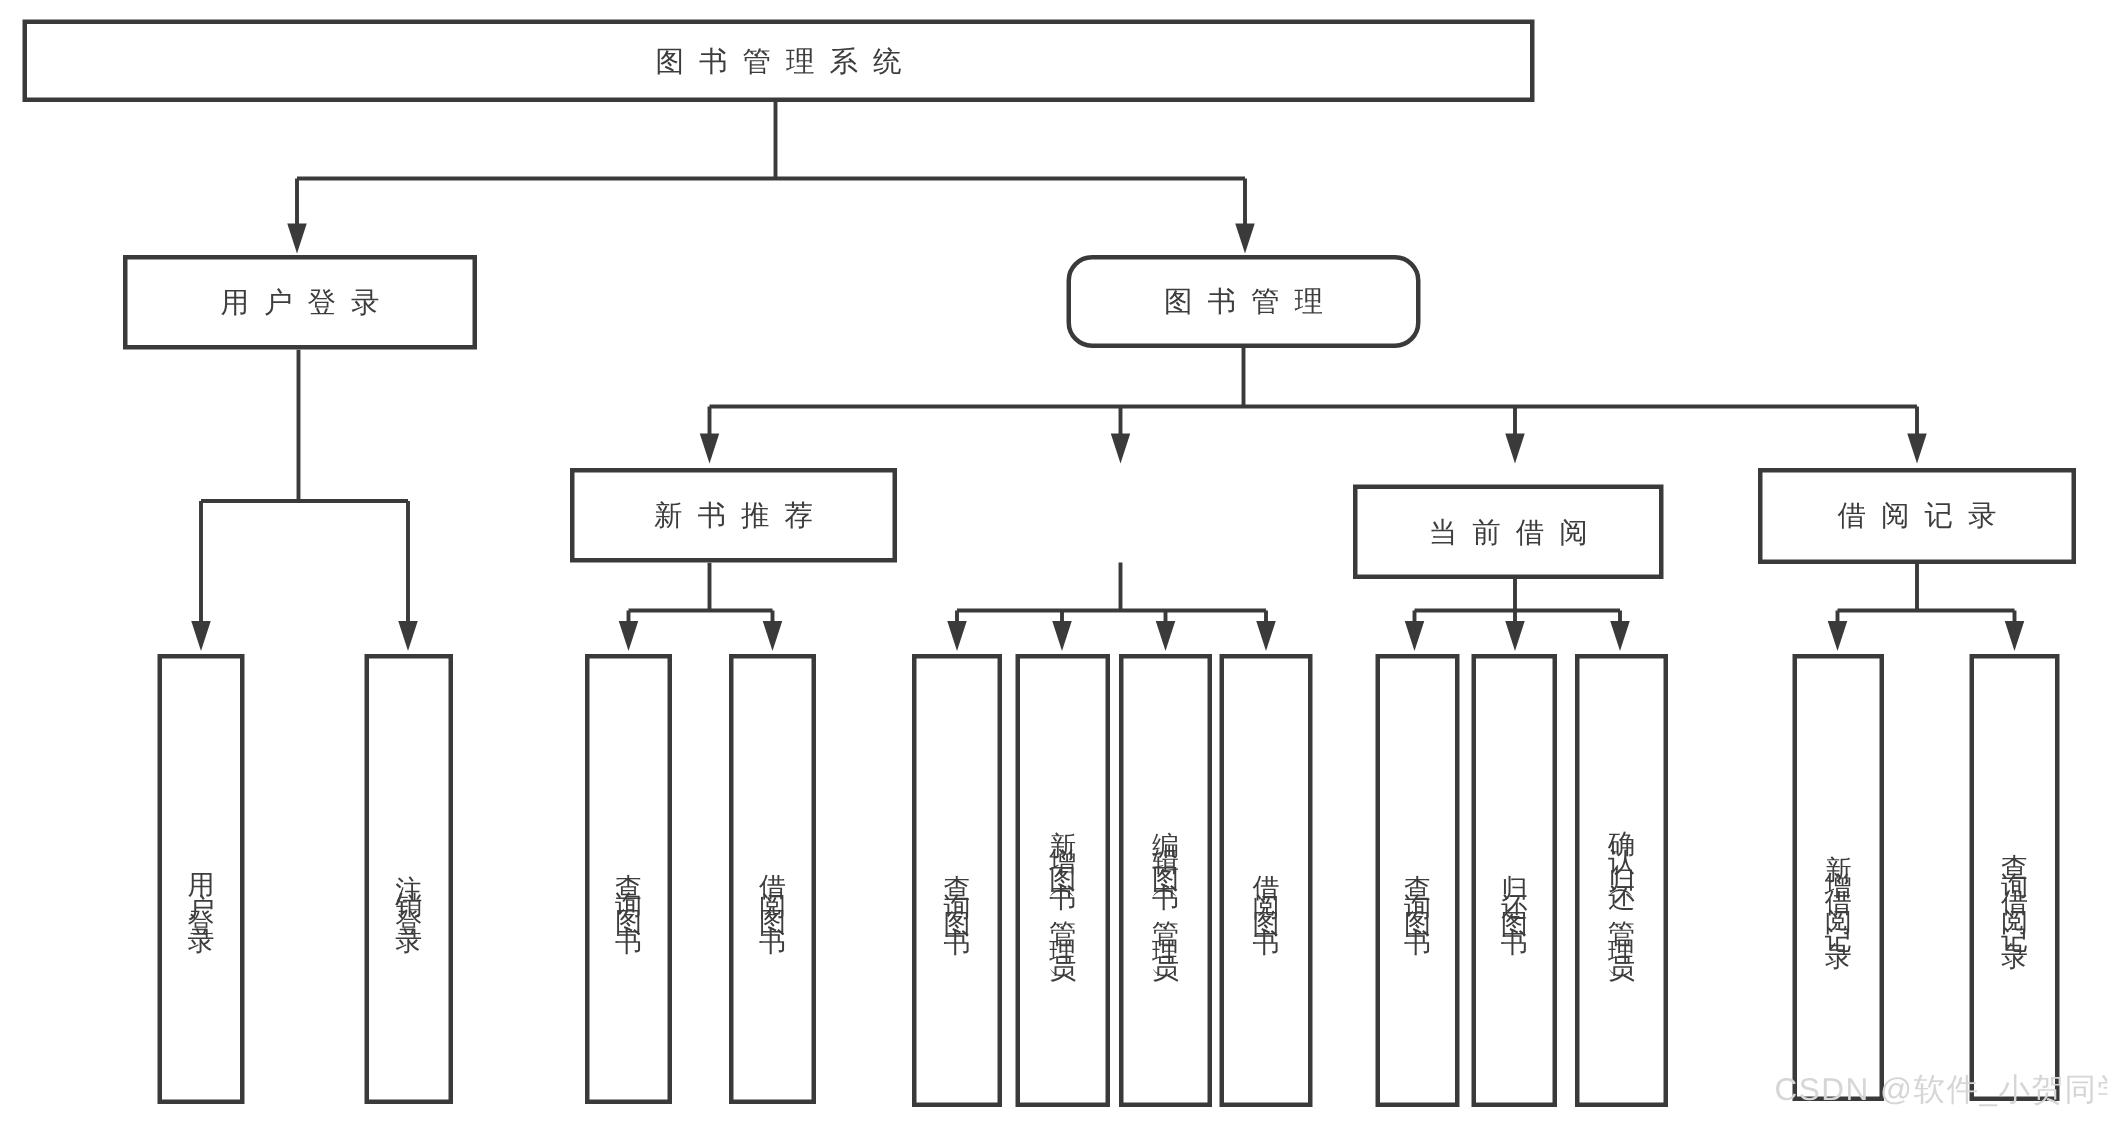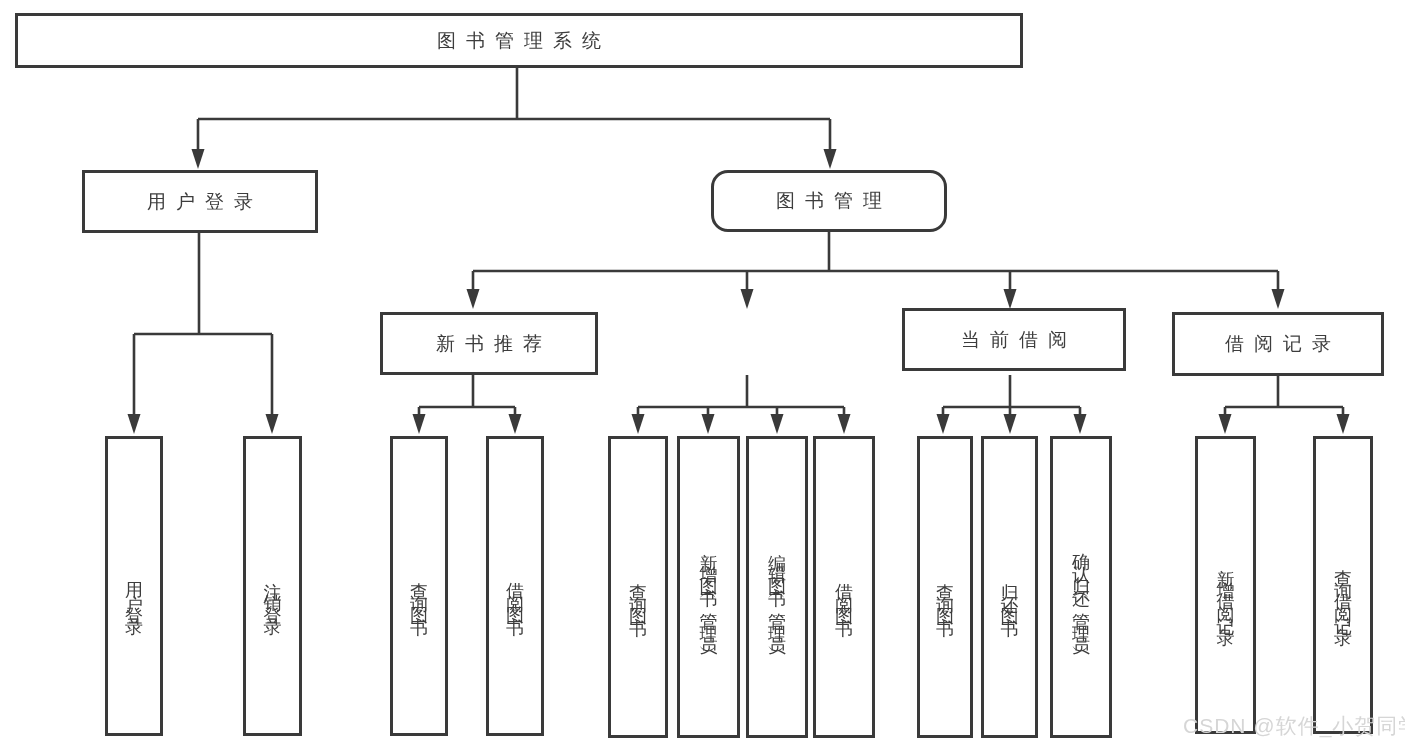--- a/index.html
+++ b/index.html
@@ -104,21 +104,21 @@
   <div class="box box-v" style="left:105px;top:436px;width:58px;height:300px;">
     <span class="vtext">用户登录</span>
   </div>
   <div class="box box-v" style="left:243px;top:436px;width:59px;height:300px;">
     <span class="vtext">注销登录</span>
   </div>
 
   <div class="box box-h" style="left:364px;top:312px;width:218px;height:63px;margin-left:16px;">
     <span>新书推荐</span>
   </div>
-  <div class="box box-h" style="left:902px;top:308px;width:224px;height:63px;">
+  <div class="box box-h" style="left:902px;top:323px;width:207px;height:63px;">
     <span>当前借阅</span>
   </div>
   <div class="box box-h" style="left:1172px;top:312px;width:212px;height:64px;">
     <span>借阅记录</span>
   </div>
 
   <div class="box box-v" style="left:390px;top:436px;width:58px;height:300px;">
     <span class="vtext">查询图书</span>
   </div>
   <div class="box box-v" style="left:486px;top:436px;width:58px;height:300px;">

